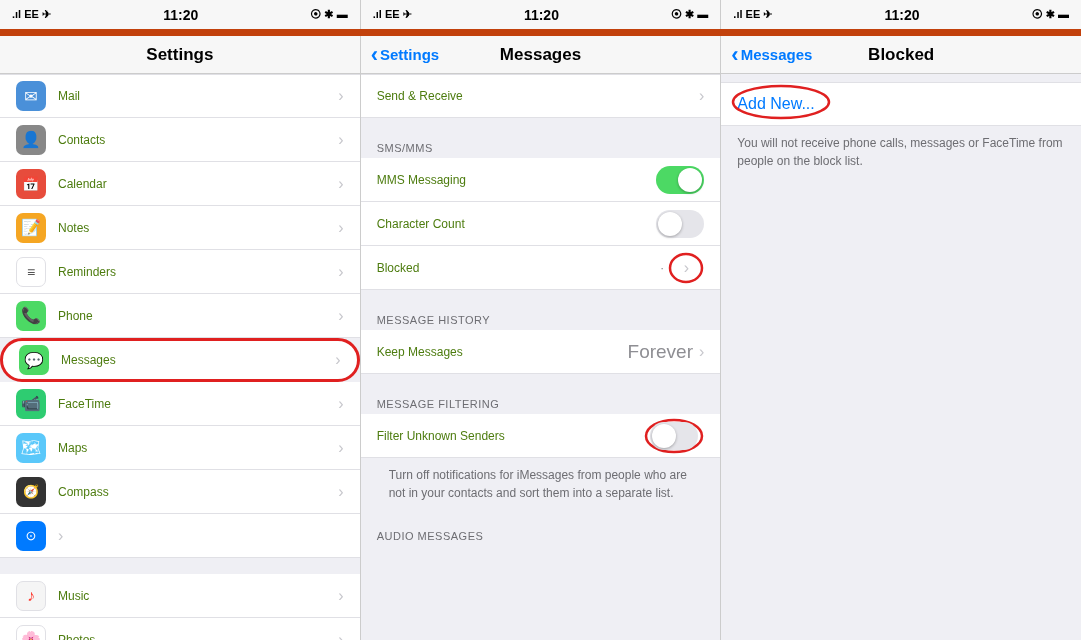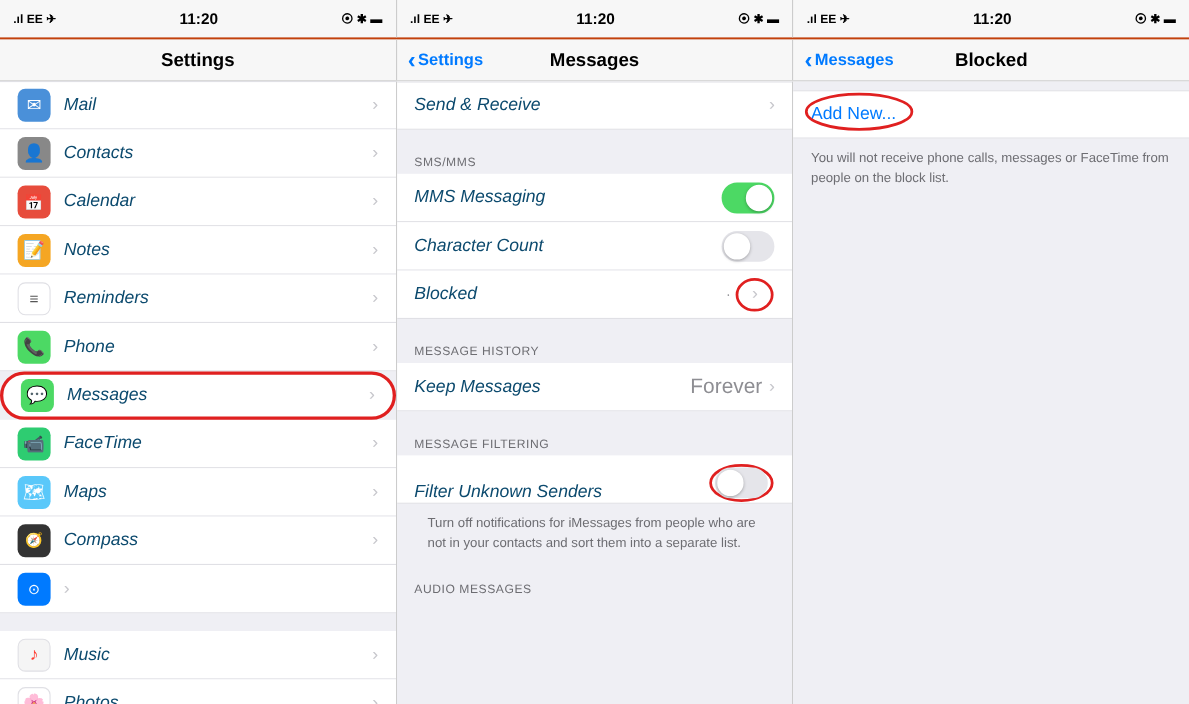--- a/index.html
+++ b/index.html
@@ -12,21 +12,21 @@
       flex-direction: column;
       overflow: hidden;
     }
 
     
     .status-bars {
       display: flex;
       width: 100%;
       height: 36px;
       background: #f7f7f7;
-      border-bottom: 2px solid #c2410c;
+      border-bottom: 7px solid #c2410c;
     }
     .status-bar {
       flex: 1;
       display: flex;
       align-items: center;
       justify-content: space-between;
       padding: 0 12px;
       font-size: 12px;
       font-weight: 600;
       border-right: 1px solid #ccc;
@@ -109,23 +109,22 @@
       margin-right: 12px;
       display: flex;
       align-items: center;
       justify-content: center;
       font-size: 16px;
       flex-shrink: 0;
       color: white;
     }
     .row-label {
       flex: 1;
-      font-size: 16px;
-      color: #0c4a6e;
-      font-style: italic;
+      font-size: 12px;
+      color: #4d7c0f;
     }
     .row-chevron {
       color: #c7c7cc;
       font-size: 16px;
     }
     .row-value {
       font-size: 19px;
       color: #8e8e93;
       margin-right: 6px;
     }
@@ -336,21 +335,21 @@
 
     <div class="settings-row">
       <span class="row-label">Keep Messages</span>
       <span class="row-value">Forever</span>
       <span class="row-chevron">›</span>
     </div>
 
     <div style="height:16px; background:#efeff4;"></div>
     <div class="section-header">MESSAGE FILTERING</div>
 
-    <div class="settings-row" style="position:relative;align-items:flex-end;">
+    <div class="settings-row" style="position:relative;">
       <span class="row-label">Filter Unknown Senders</span>
       <div style="position:relative; display:inline-flex; align-items:center; justify-content:center; width:60px; height:36px;">
         <svg width="60" height="36" style="position:absolute; top:0; left:0;">
           <ellipse cx="30" cy="18" rx="28" ry="16" fill="none" stroke="#e02020" stroke-width="2.5"></ellipse>
         </svg>
         <div class="toggle off" style="position:relative; z-index:1;">
           <div class="toggle-thumb"></div>
         </div>
       </div>
     </div>

